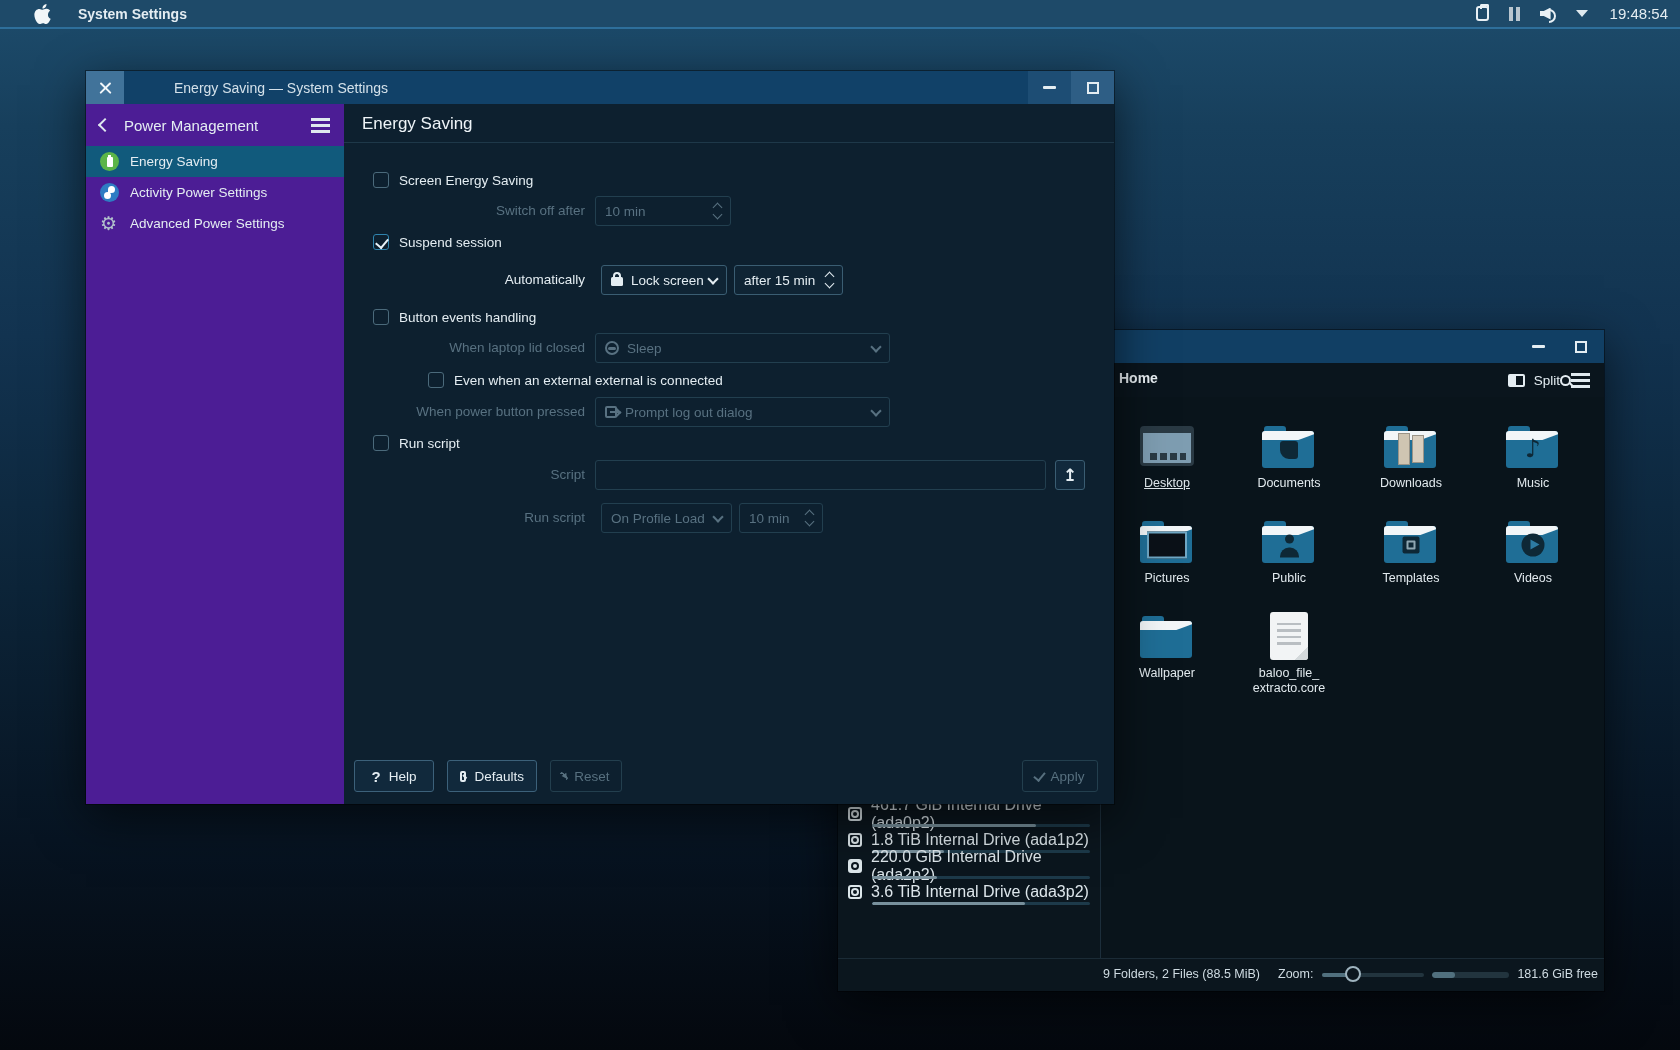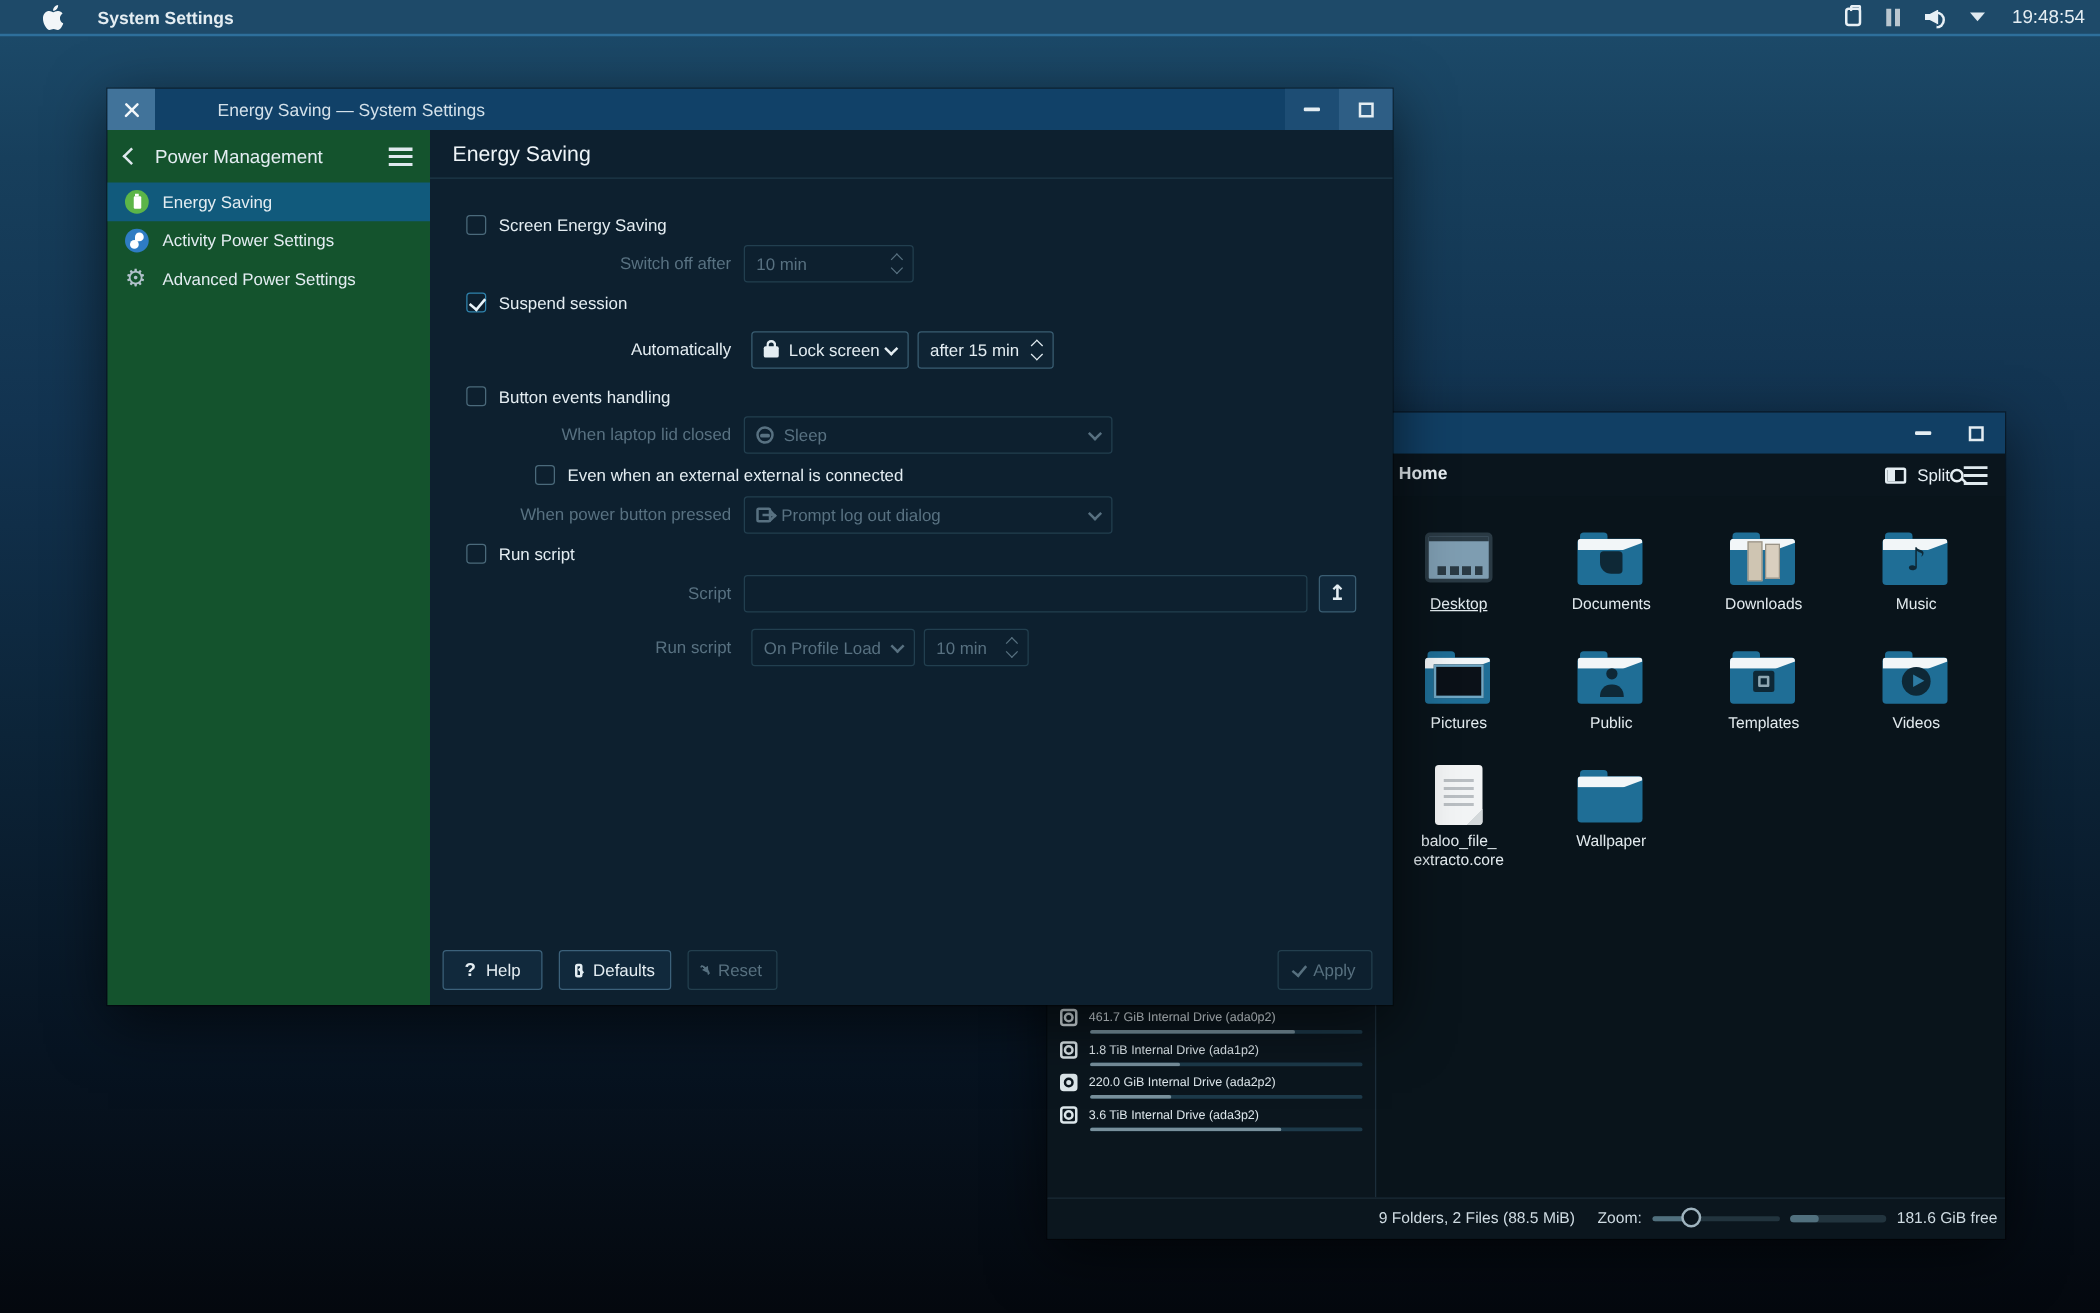--- a/index.html
+++ b/index.html
@@ -38,21 +38,21 @@
   .x1{position:relative;width:15px;height:15px;}
   .x1::before,.x1::after{content:'';position:absolute;top:6.5px;left:0;width:15px;height:2.4px;background:#f2f7fa;border-radius:1px;}
   .x1::before{transform:rotate(45deg);} .x1::after{transform:rotate(-45deg);}
   .dash{width:13px;height:2.4px;background:#e4edf2;border-radius:1px;}
   .sq{width:12px;height:12px;border:2px solid #e4edf2;}
   
   #settings-win{left:86px;top:71px;width:1028px;height:733px;z-index:20;background:#0d202f;}
   .tb-min{right:43px;background:#1d4d74;}
   .tb-max{right:0;background:#2e5e85;}
   .win-body{position:absolute;top:33px;left:0;right:0;bottom:0;display:flex;}
-  .sidebar{width:258px;background:#14532d;flex:none;display:flex;flex-direction:column;}
+  .sidebar{width:258px;background:#4c1d95;flex:none;display:flex;flex-direction:column;}
   .side-head{height:42px;display:flex;align-items:center;padding:0 14px;flex:none;}
   .chevL{width:10px;height:10px;border-left:2.4px solid #dfe9ee;border-bottom:2.4px solid #dfe9ee;transform:rotate(45deg);flex:none;}
   .side-title{font-size:15px;margin-left:14px;flex:1;}
   .hamb{width:19px;height:15px;background:repeating-linear-gradient(180deg,#dfe9ee 0 2.6px,transparent 2.6px 6.2px);flex:none;cursor:pointer;}
   .sbitem{height:31px;display:flex;align-items:center;gap:11px;padding:0 14px;font-size:13.5px;cursor:pointer;}
   .sbitem.selected{background:#115a7c;}
   .sbicon{width:19px;height:19px;flex:none;position:relative;}
   .k-energy .sbicon{background:#5cb548;border-radius:50%;}
   .k-energy .sbicon::before{content:'';position:absolute;left:6.5px;top:5px;width:6px;height:10px;background:#fff;border-radius:1px;}
   .k-energy .sbicon::after{content:'';position:absolute;left:8px;top:3px;width:3px;height:2px;background:#fff;}
@@ -112,21 +112,21 @@
   .crumb{position:absolute;left:281px;top:7px;font-weight:bold;font-size:14px;color:#eaf1f5;cursor:pointer;}
   .tool-right{position:absolute;right:14px;top:0;height:34px;display:flex;align-items:center;}
   .splitbtn{display:flex;align-items:center;gap:9px;cursor:pointer;font-size:13.5px;}
   .spliticon{width:17px;height:13px;border:2px solid #e4edf2;border-radius:2px;position:relative;}
   .spliticon::before{content:'';position:absolute;left:0;top:0;bottom:0;width:6px;background:#e4edf2;}
   .searchicon{width:11px;height:11px;border:2.2px solid #e4edf2;border-radius:50%;position:relative;cursor:pointer;}
   .searchicon::after{content:'';position:absolute;width:7px;height:2.4px;background:#e4edf2;transform:rotate(45deg);right:-6px;bottom:-3px;border-radius:1px;}
   .dview{position:absolute;top:67px;left:262px;right:0;bottom:33px;background:#09141b;border-left:1px solid #1c2e3b;}
   .places{position:absolute;top:67px;left:0;width:262px;bottom:33px;background:#0b161e;}
   .drives{position:absolute;left:8px;top:404px;right:6px;}
-  .drive{position:relative;height:26px;display:flex;align-items:center;gap:9px;font-size:10px;color:#dde6eb;cursor:pointer;}
+  .drive{position:relative;height:26px;display:flex;align-items:center;gap:9px;font-size:16px;color:#dde6eb;cursor:pointer;}
   .driveicon{width:14px;height:14px;border:2px solid #dce6ea;border-radius:3px;position:relative;flex:none;margin-left:2px;}
   .driveicon::after{content:'';position:absolute;left:50%;top:50%;transform:translate(-50%,-50%);width:4px;height:4px;border:2px solid #dce6ea;border-radius:50%;}
   .drive.filled .driveicon{background:#dce6ea;}
   .drive.filled .driveicon::after{border-color:#0b161e;}
   .dbar{position:absolute;left:26px;right:4px;bottom:0;height:3px;background:#1d3a4a;border-radius:2px;overflow:hidden;}
   .dfill{display:block;height:100%;background:#74playing;background:#78909c;border-radius:2px;}
   
   .fgrid{position:absolute;left:268px;top:90px;display:grid;grid-template-columns:repeat(4,122px);grid-auto-rows:95px;}
   .fitem{display:flex;flex-direction:column;align-items:center;padding-top:2px;cursor:pointer;}
   .flabel{margin-top:6px;font-size:12.5px;color:#e2eaee;text-align:center;line-height:1.18;white-space:pre-line;}
@@ -321,35 +321,35 @@
         </div>
         <div class="fitem k-videos">
           <span class="ficon">
             <i class="tab"></i>
             <i class="body"></i>
             <i class="flap"></i>
             <i class="glyph"></i>
           </span>
           <span class="flabel">Videos</span>
         </div>
+        <div class="fitem k-folder">
+          <span class="ficon">
+            <i class="tab"></i>
+            <i class="body"></i>
+            <i class="flap"></i>
+            <i class="glyph"></i>
+          </span>
+          <span class="flabel">Wallpaper</span>
+        </div>
         <div class="fitem k-file">
           <span class="ficon">
             <i class="body"></i>
           </span>
           <span class="flabel">baloo_file_
 extracto.core</span>
-        </div>
-        <div class="fitem k-folder">
-          <span class="ficon">
-            <i class="tab"></i>
-            <i class="body"></i>
-            <i class="flap"></i>
-            <i class="glyph"></i>
-          </span>
-          <span class="flabel">Wallpaper</span>
         </div>
     </div>
 
     <div class="statusbar">
       <span class="sb-summary">9 Folders, 2 Files (88.5 MiB)</span>
       <span class="sb-zoom-label">Zoom:</span>
       <span class="slider">
         <span class="sfill" style="width: 30%;"></span>
         <span class="knob" style="left: calc(30% - 8px);"></span>
       </span>

